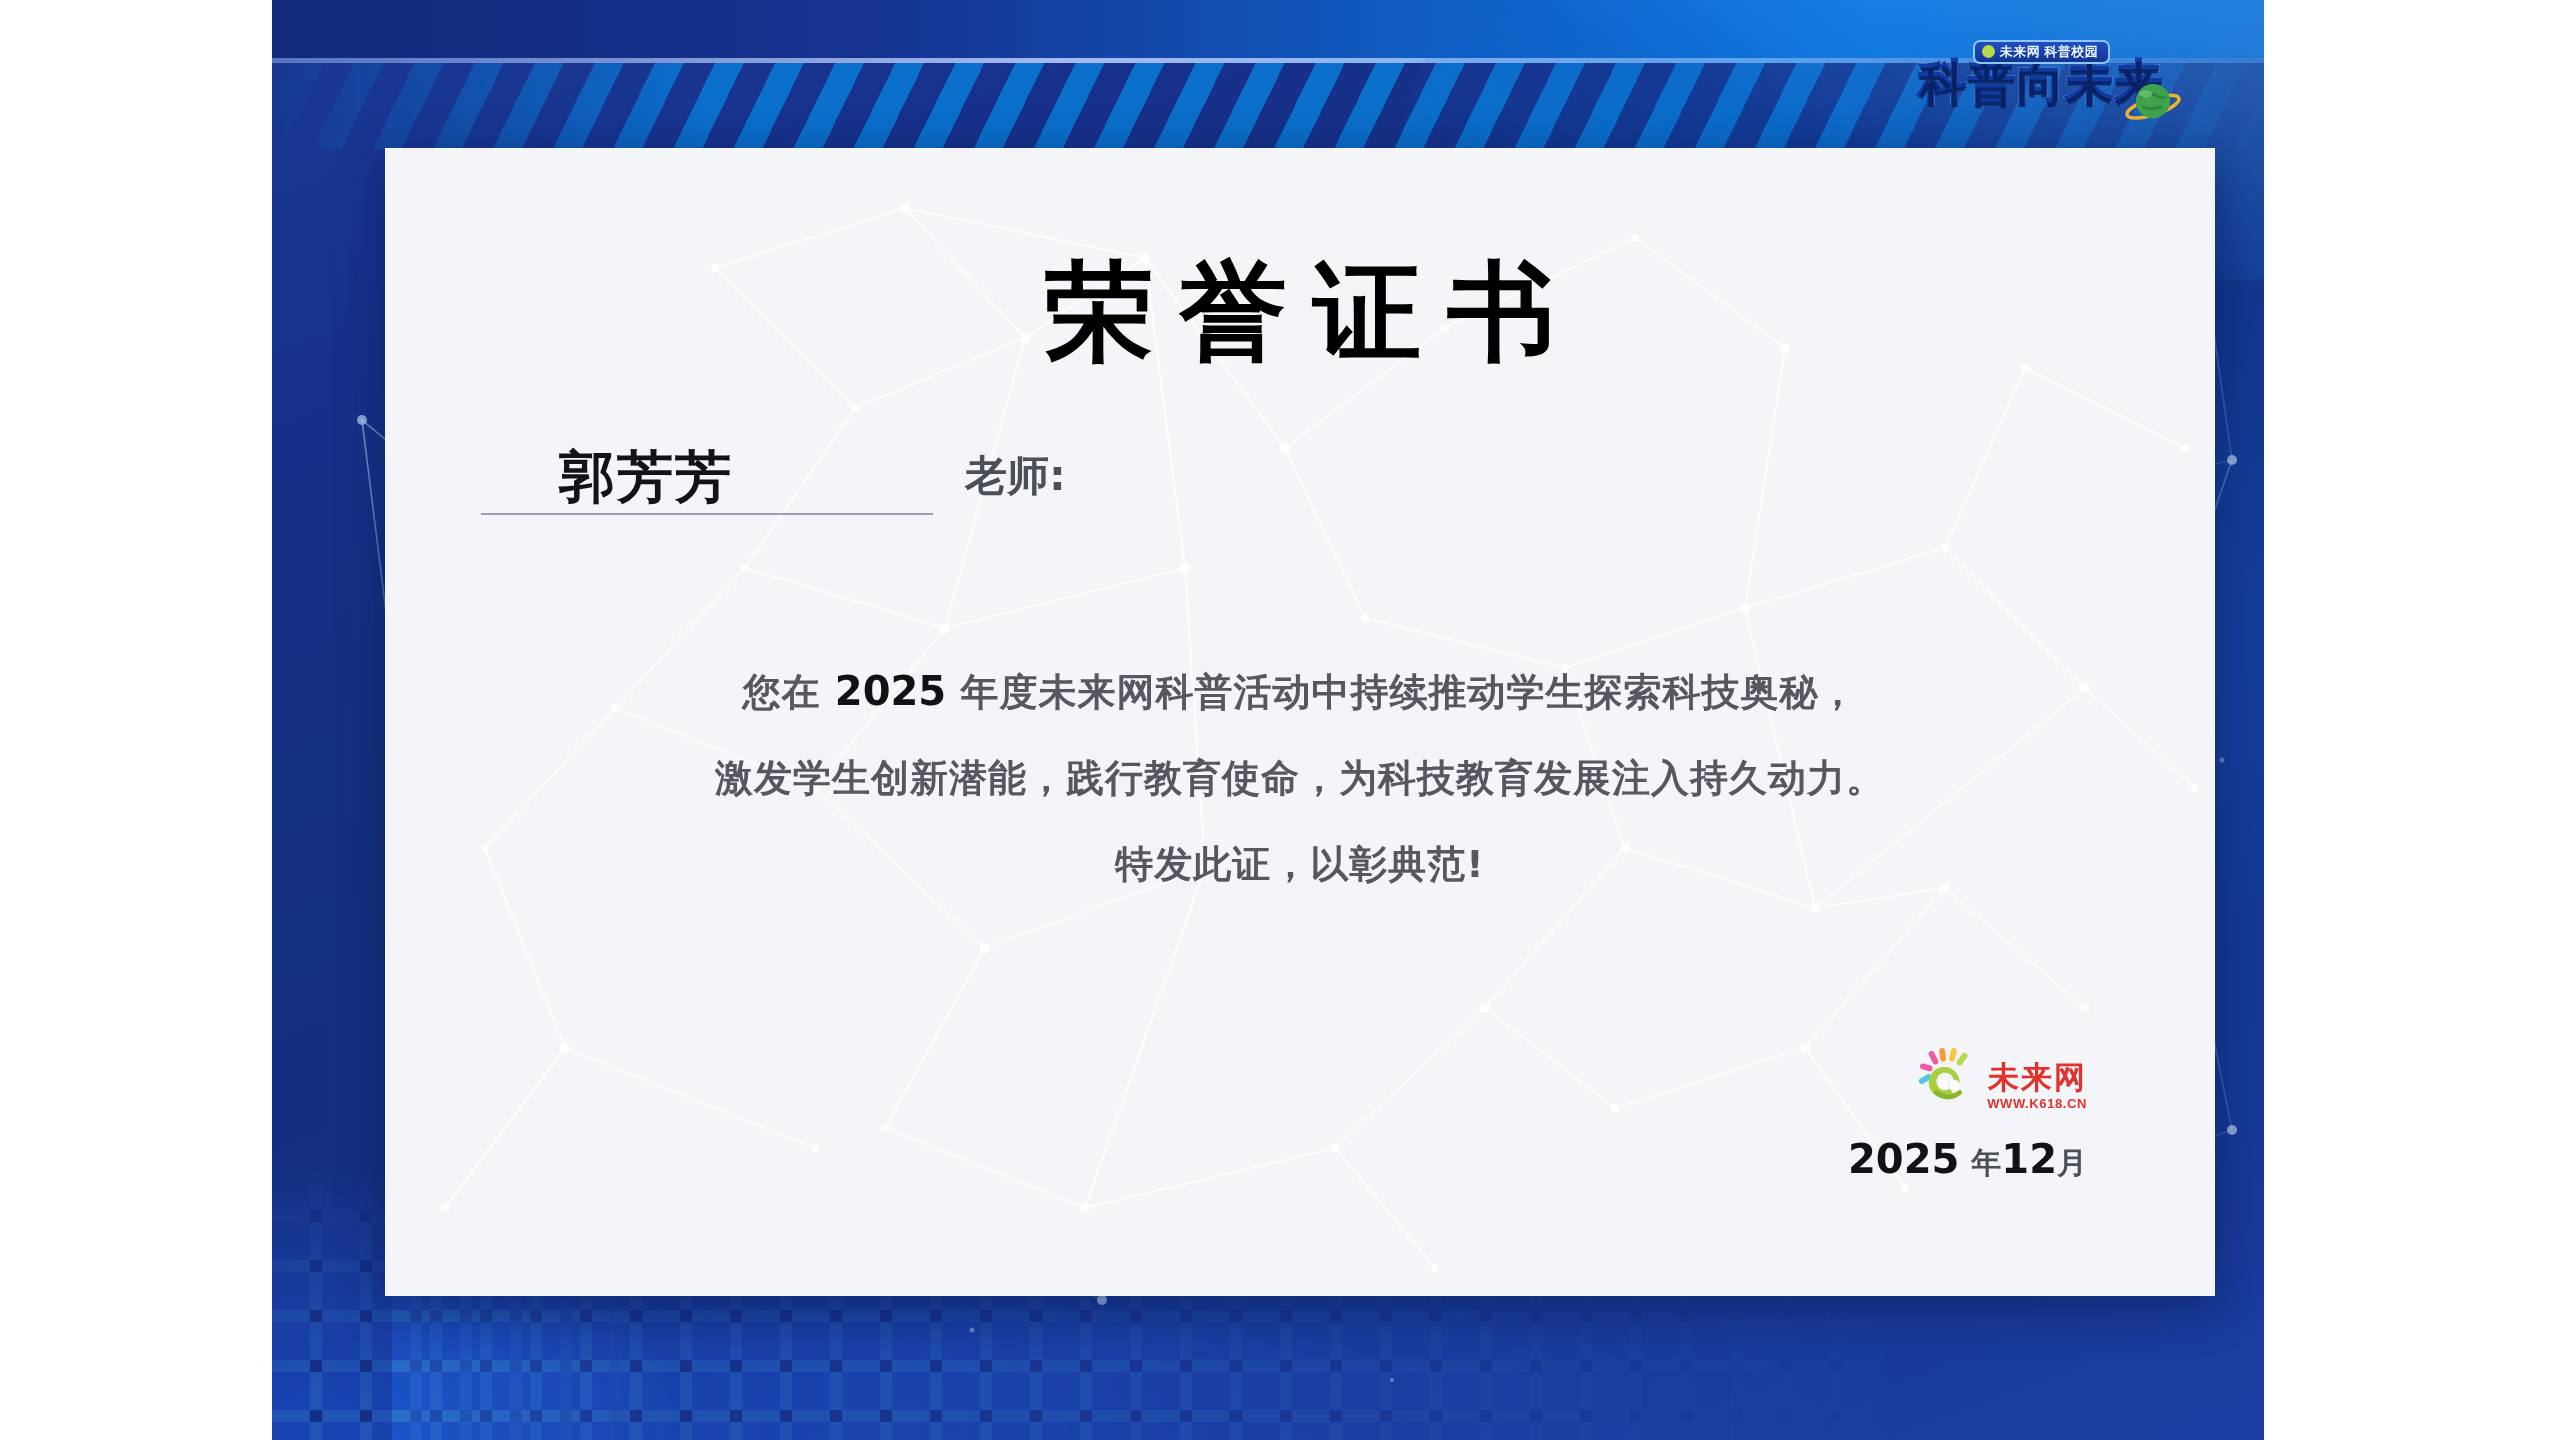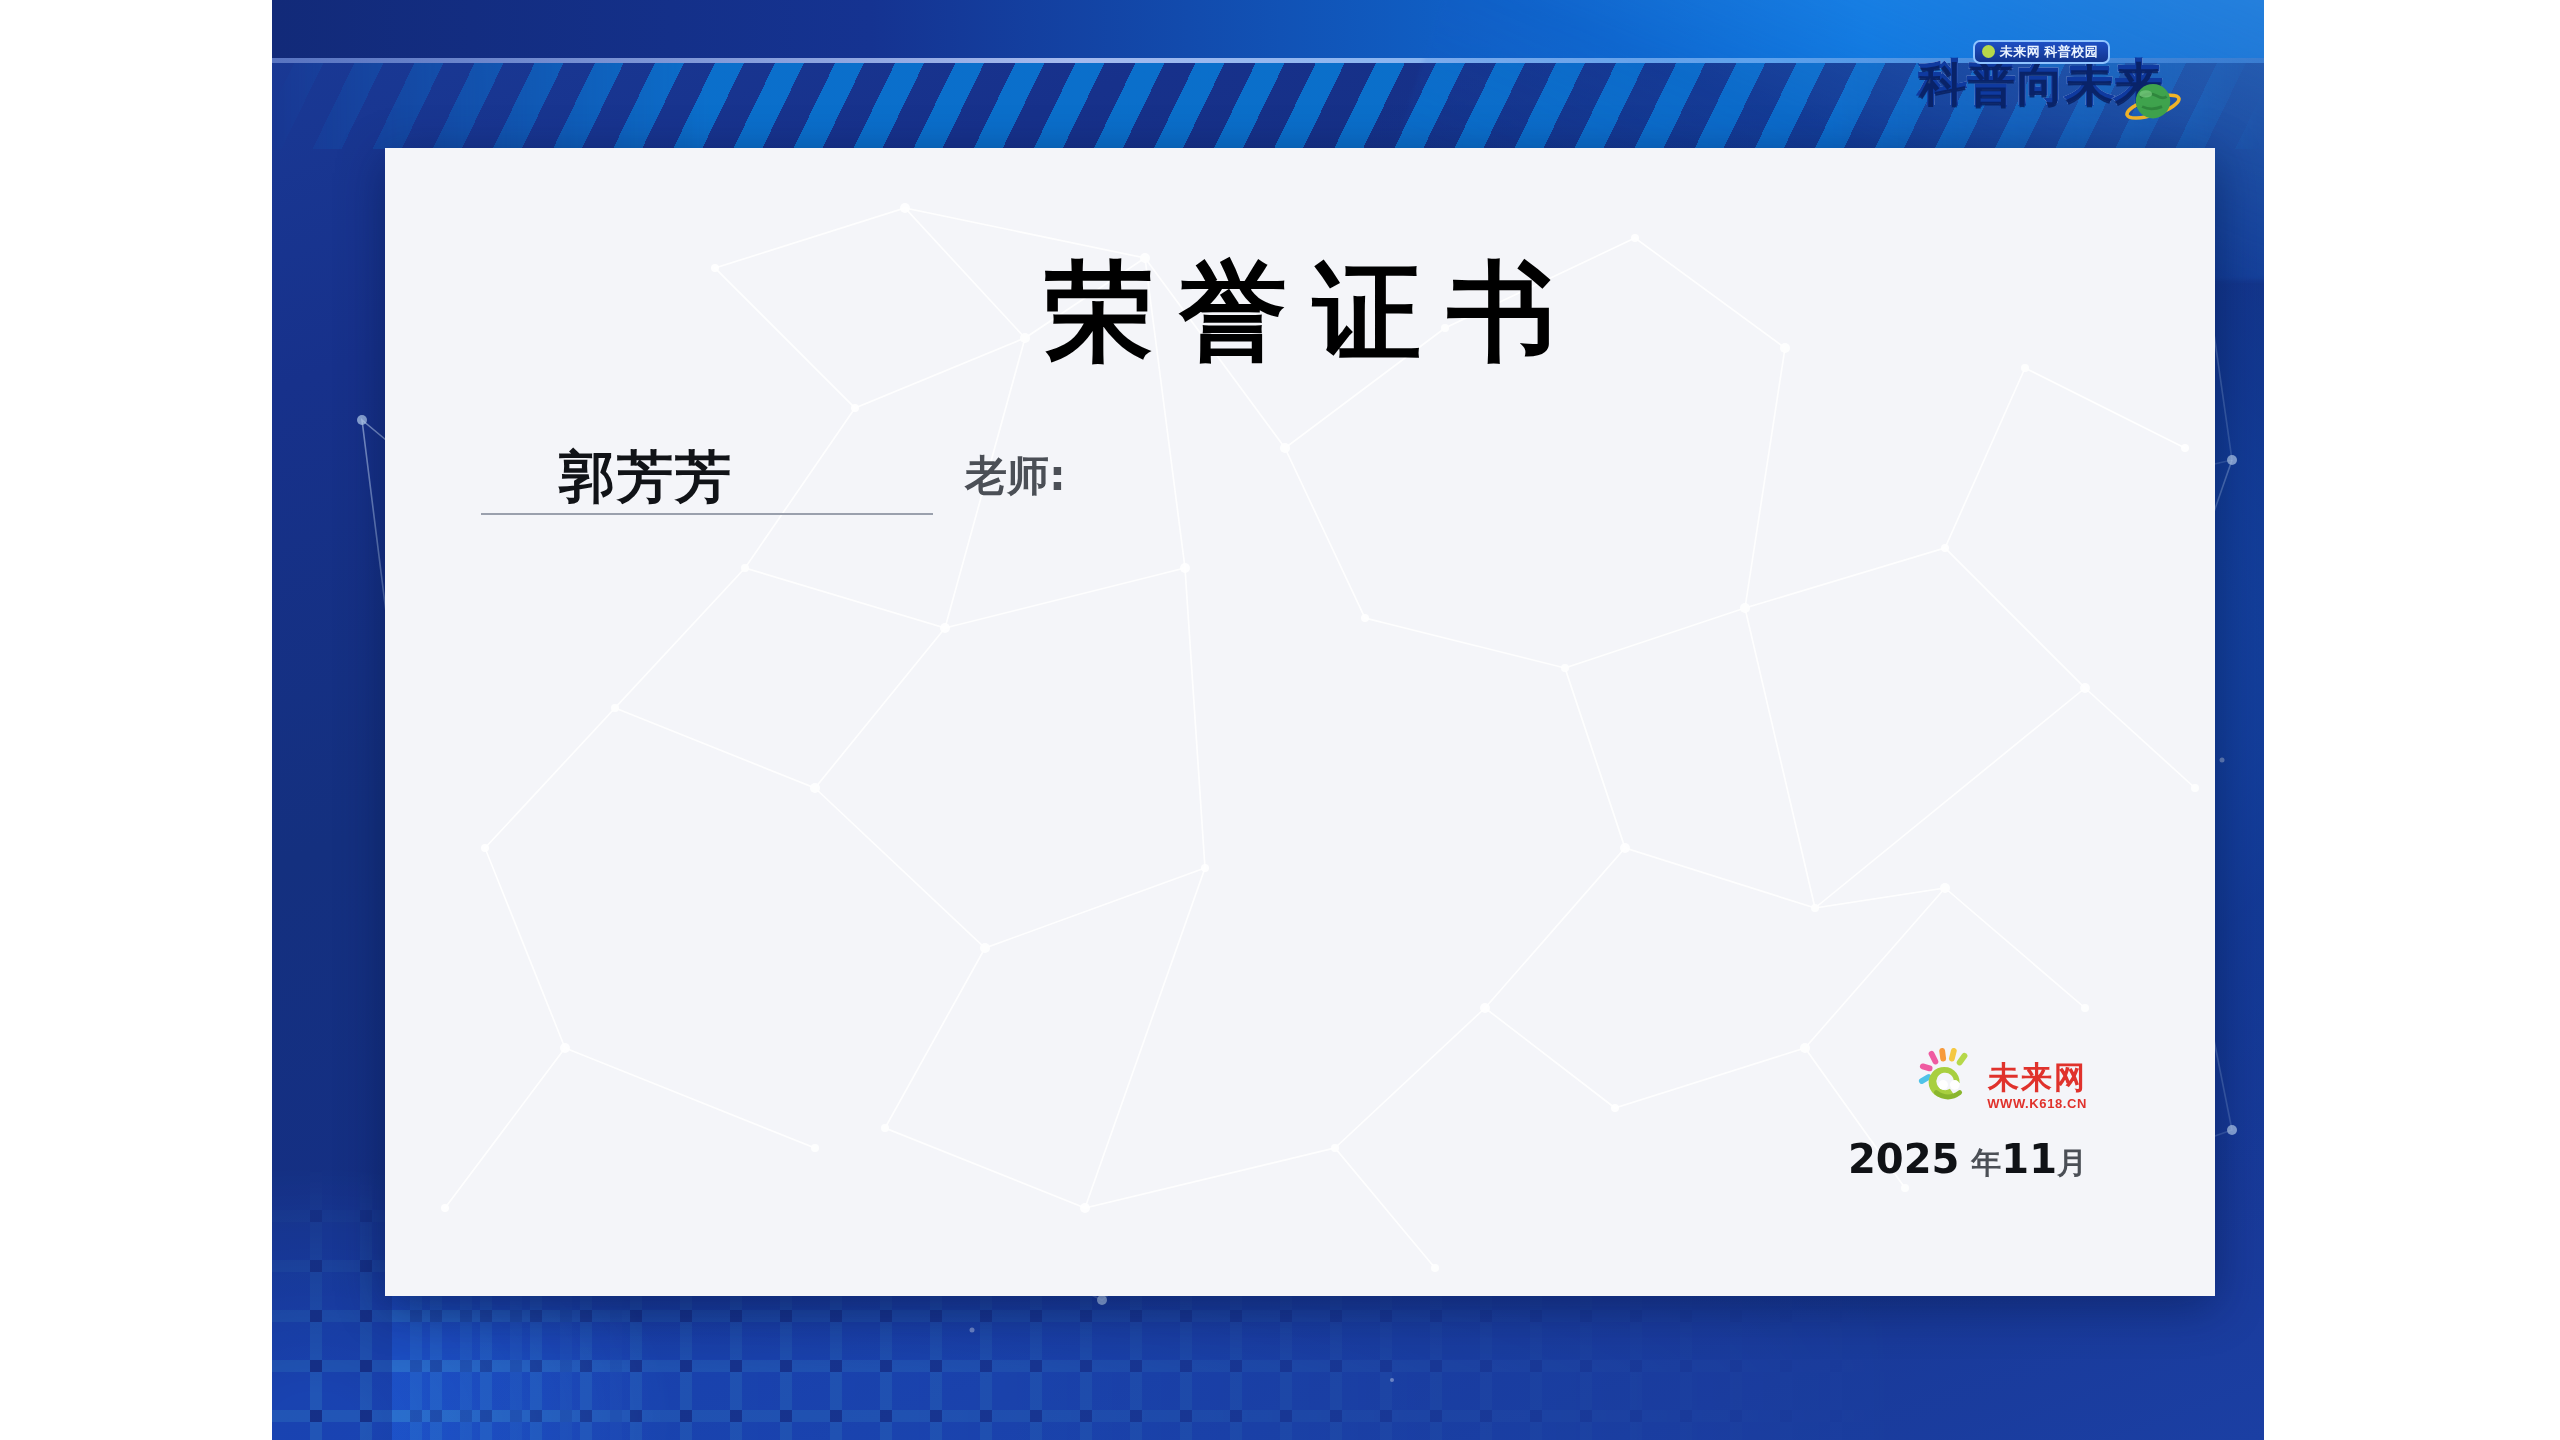--- a/index.html
+++ b/index.html
@@ -520,20 +520,29 @@
 
       <div id="cert-title">荣誉证书</div>
 
       <div id="recipient-row">
         <div id="recipient-name-wrap">
           <div id="recipient-name">郭芳芳</div>
         </div>
         <div id="recipient-role">老师:</div>
       </div>
 
+      <div id="cert-body">
+        <div class="line line-1">
+          <span>您在</span>
+          <span class="year">2025</span>
+          <span>年度未来网科普活动中持续推动学生探索科技奥秘，</span>
+        </div>
+        <div class="line line-2">激发学生创新潜能，践行教育使命，为科技教育发展注入持久动力。</div>
+        <div class="line line-3">特发此证，以彰典范!</div>
+      </div>
 
       <div id="sign-block">
 
         <div id="brand-logo">
           <svg class="mark" viewBox="0 0 64 64">
             <g stroke-linecap="round">
               <path d="M12 30 L5 34" stroke="#4fc3e8" stroke-width="6"></path>
               <path d="M13 21 L6 19" stroke="#ef5ba1" stroke-width="6"></path>
               <path d="M19 14 L15 6" stroke="#ef5ba1" stroke-width="6"></path>
               <path d="M27 11 L26 3" stroke="#f79a3c" stroke-width="6"></path>
@@ -545,21 +554,21 @@
             <circle cx="39" cy="38" r="5" fill="#ffffff"></circle>
             <path d="M20 46 q12 9 24 0" stroke="#8ab62e" stroke-width="5" fill="none" stroke-linecap="round"></path>
           </svg>
           <div class="text-part">
             <div class="brand-name">未来网</div>
             <div class="brand-url">WWW.K618.CN</div>
           </div>
         </div>
 
         <div id="cert-date">
-          <span>2025</span><span class="sp"></span><span class="cn">年</span><span>11</span><span class="cn">月</span>
+          <span>2025</span><span class="sp"></span><span class="cn">年</span><span>12</span><span class="cn">月</span>
         </div>
 
       </div>
 
     </div>
   </div>
 
   <div class="gutter left"></div>
   <div class="gutter right"></div>
 

